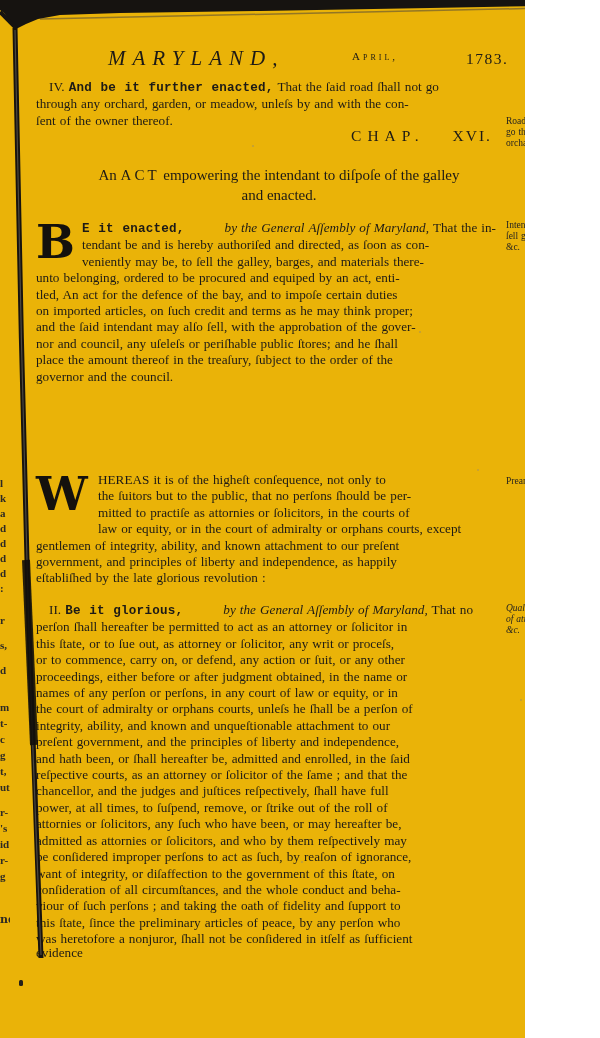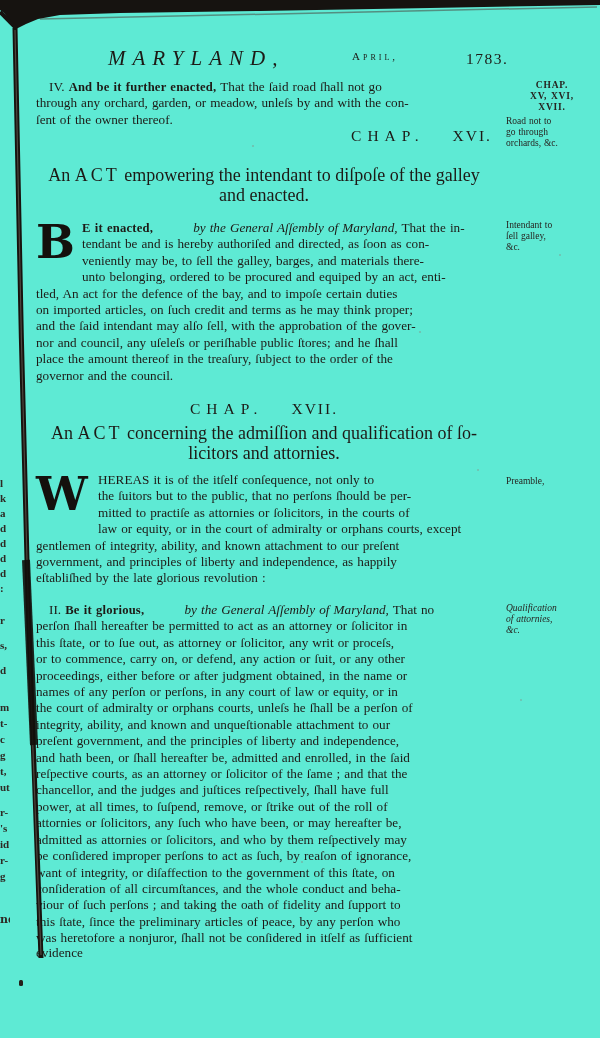--- a/index.html
+++ b/index.html
@@ -1,37 +1,37 @@
 <!DOCTYPE html>
 <html><head>
 <meta charset="utf-8">
 <style>
   html,body{margin:0;padding:0;}
   body{width:600px;height:1038px;background:#ffffff;}
-  .page{position:relative;width:600px;height:1038px;background:#5eead4;overflow:hidden;
+  .page{position:relative;width:525px;height:1038px;background:#eab308;overflow:hidden;
         font-family:"Liberation Serif",serif;color:#1d1a16;}
   
   .hdr span{position:absolute;white-space:nowrap;}
   .hdr-state{left:108px;top:46px;font-style:italic;font-size:21px;letter-spacing:7px;}
   .hdr-month{left:352px;top:50px;font-variant:small-caps;font-size:11px;letter-spacing:3px;}
   .hdr-year{left:466px;top:50px;font-size:15.5px;letter-spacing:1.5px;}
   
   .para{position:absolute;left:36px;width:456px;font-size:13.2px;line-height:16.4px;
         word-spacing:0.8px;white-space:nowrap;}
-  .bl{font-family:Liberation Serif, serif;font-weight:bold;font-size:12.6px;letter-spacing:0.2px;}
+  .bl{font-family:Liberation Mono, monospace;font-weight:bold;font-size:12.6px;letter-spacing:0.2px;}
   .it{font-style:italic;margin-left:36px;}
   .ind{display:inline-block;width:13px;}
   .dropcap{float:left;font-family:"DejaVu Serif",serif;font-weight:bold;color:#14110d;}
   .cap-b{font-size:46px;line-height:44px;width:46px;height:50px;}
   .cap-w{font-size:46px;line-height:44px;width:62px;height:50px;letter-spacing:-2px;}
   
   .chap{position:absolute;left:36px;width:456px;text-align:center;font-size:15.5px;white-space:nowrap;}
   .chap .lbl{letter-spacing:6px;margin-right:28px;}
   .chap .num{letter-spacing:2px;}
-  .acttitle{position:absolute;left:36px;width:456px;text-align:center;font-size:18px;
+  .acttitle{position:absolute;left:51px;width:456px;text-align:center;font-size:15px;
             line-height:19.5px;white-space:nowrap;}
   .acttitle .spaced{letter-spacing:3px;}
   
   .catchword{position:absolute;left:36px;width:497px;font-size:13.2px;}
   
   .mnote{position:absolute;left:506px;width:92px;font-size:9.5px;line-height:11px;color:#262420;
          word-spacing:0.5px;}
   .mnote.caps{font-weight:bold;letter-spacing:0.8px;}
   
   .frag{position:absolute;left:0;width:10px;overflow:hidden;font-weight:bold;font-size:11px;
@@ -74,34 +74,25 @@
   </div>
 
   <div class="para" style="top:220px;">
     <span class="dropcap cap-b">B</span>
     <span class="bl">E it enacted,</span>
     <span class="it">by the General Aſſembly of Maryland,</span>
     <span>That the in-</span><br>
     <span>tendant be and is hereby authoriſed and directed, as ſoon as con-<br>veniently may be, to ſell the galley, barges, and materials there-<br>unto belonging, ordered to be procured and equiped by an act, enti-<br>tled, An act for the defence of the bay, and to impoſe certain duties<br>on imported articles, on ſuch credit and terms as he may think proper;<br>and the ſaid intendant may alſo ſell, with the approbation of the gover-<br>nor and council, any uſeleſs or periſhable public ſtores; and he ſhall<br>place the amount thereof in the treaſury, ſubject to the order of the<br>governor and the council.</span>
   </div>
 
-  <div class="chap" style="top:400px;">
-    <span class="lbl">CHAP.</span><span class="num">XVII.</span>
-  </div>
 
-  <div class="acttitle" style="top:424px;">
-    <span>An</span>
-    <span class="spaced">ACT</span>
-    <span>concerning the admiſſion and qualification of ſo-</span><br>
-    <span>licitors and attornies.</span>
-  </div>
 
   <div class="para" style="top:472px;">
     <span class="dropcap cap-w">W</span>
-    <span>HEREAS it is of the itſelf conſequence, not only to</span><br>
+    <span>HEREAS it is of the higheſt conſequence, not only to</span><br>
     <span>the ſuitors but to the public, that no perſons ſhould be per-<br>mitted to practiſe as attornies or ſolicitors, in the courts of<br>law or equity, or in the court of admiralty or orphans courts, except<br>gentlemen of integrity, ability, and known attachment to our preſent<br>government, and principles of liberty and independence, as happily<br>eſtabliſhed by the late glorious revolution :</span>
   </div>
 
   <div class="para" style="top:602px;">
     <span class="ind"></span><span>II.</span>
     <span class="bl">Be it glorious,</span>
     <span class="it">by the General Aſſembly of Maryland,</span>
     <span>That no</span><br>
     <span>perſon ſhall hereafter be permitted to act as an attorney or ſolicitor in<br>this ſtate, or to ſue out, as attorney or ſolicitor, any writ or proceſs,<br>or to commence, carry on, or defend, any action or ſuit, or any other<br>proceedings, either before or after judgment obtained, in the name or<br>names of any perſon or perſons, in any court of law or equity, or in<br>the court of admiralty or orphans courts, unleſs he ſhall be a perſon of<br>integrity, ability, and known and unqueſtionable attachment to our<br>preſent government, and the principles of liberty and independence,<br>and hath been, or ſhall hereafter be, admitted and enrolled, in the ſaid<br>reſpective courts, as an attorney or ſolicitor of the ſame ; and that the<br>chancellor, and the judges and juſtices reſpectively, ſhall have full<br>power, at all times, to ſuſpend, remove, or ſtrike out of the roll of<br>attornies or ſolicitors, any ſuch who have been, or may hereafter be,<br>admitted as attornies or ſolicitors, and who by them reſpectively may<br>be conſidered improper perſons to act as ſuch, by reaſon of ignorance,<br>want of integrity, or diſaffection to the government of this ſtate, on<br>conſideration of all circumſtances, and the whole conduct and beha-<br>viour of ſuch perſons ; and taking the oath of fidelity and ſupport to<br>this ſtate, ſince the preliminary articles of peace, by any perſon who<br>was heretofore a nonjuror, ſhall not be conſidered in itſelf as ſufficient</span>
   </div>

